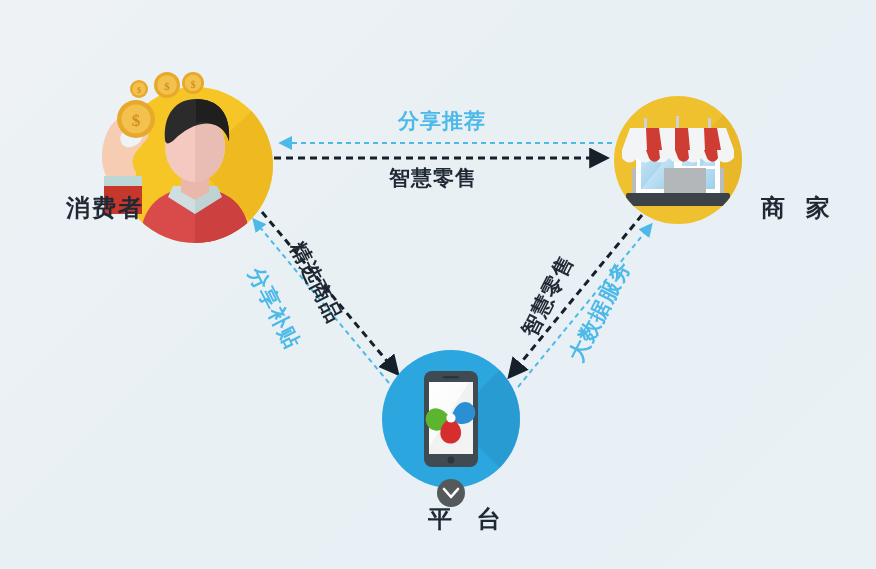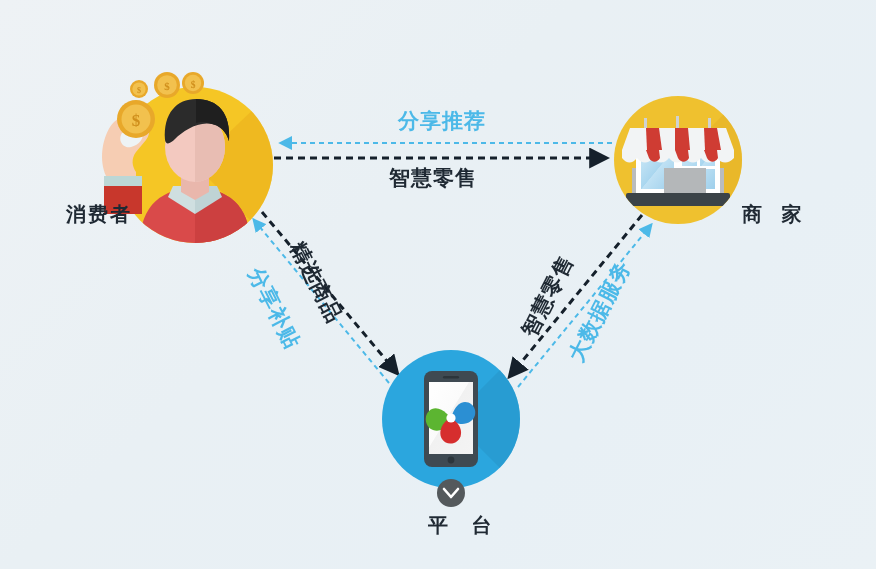--- a/index.html
+++ b/index.html
@@ -18,40 +18,39 @@
   #stage svg.layer {
     position: absolute;
     left: 0;
     top: 0;
     width: 876px;
     height: 569px;
   }
   .node-label {
     position: absolute;
     color: #1f2933;
-    font-size: 20px;
+    font-size: 24px;
     font-weight: 700;
     letter-spacing: 2px;
     white-space: nowrap;
     line-height: 1;
-    margin-top: 8px;
   }
   .edge-label {
     position: absolute;
     font-size: 21px;
     font-weight: 700;
     white-space: nowrap;
     line-height: 1;
     letter-spacing: 1px;
   }
   .edge-label.black { color: #1f2933; }
   .edge-label.blue  { color: #4cb9e8; }
 
   #label-consumer { left: 66px;  top: 196px; }
-  #label-merchant { left: 742px; top: 196px; letter-spacing: 7px; text-align: center; }
+  #label-merchant { left: 761px; top: 196px; letter-spacing: 7px; text-align: center; }
   #label-platform { left: 428px; top: 507px; letter-spacing: 9px; }
 
   #label-share-recommend { left: 398px; top: 110px; }
   #label-crossover-income { left: 389px; top: 167px; }
 
   #label-selected-goods {
     left: 306px; top: 238px;
     transform: rotate(63deg);
     transform-origin: left top;
   }

